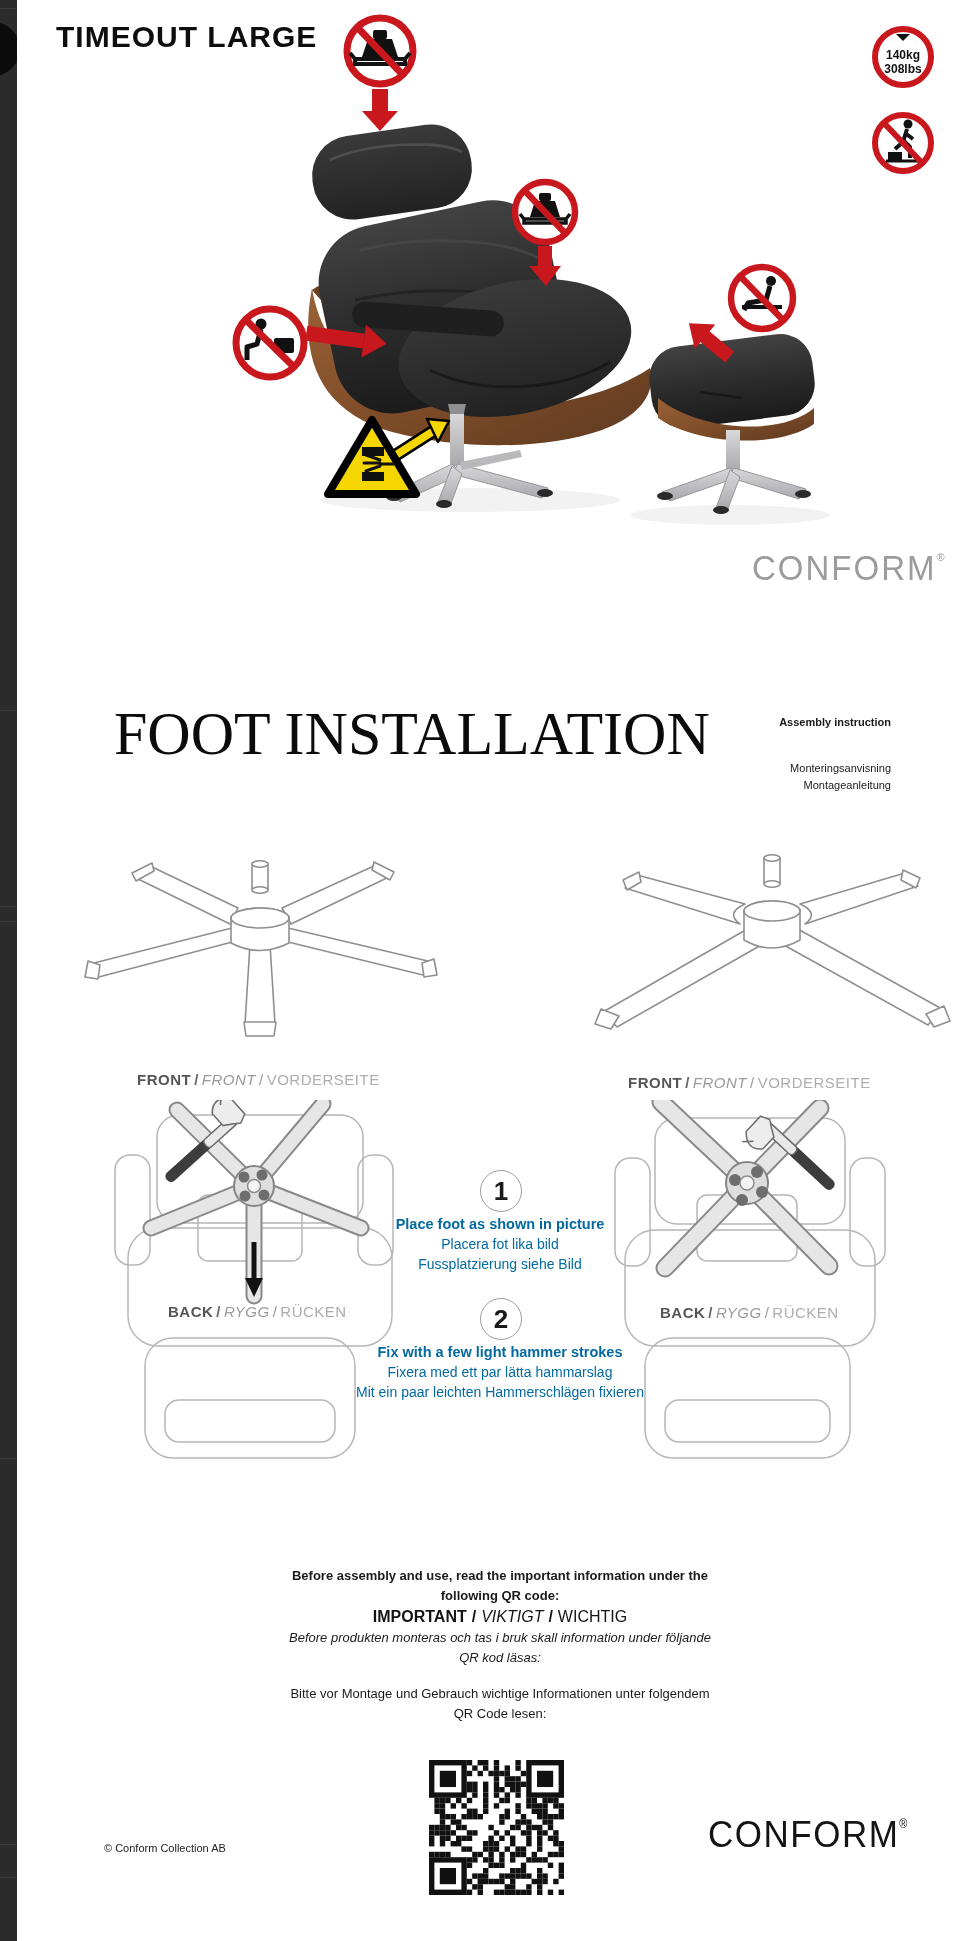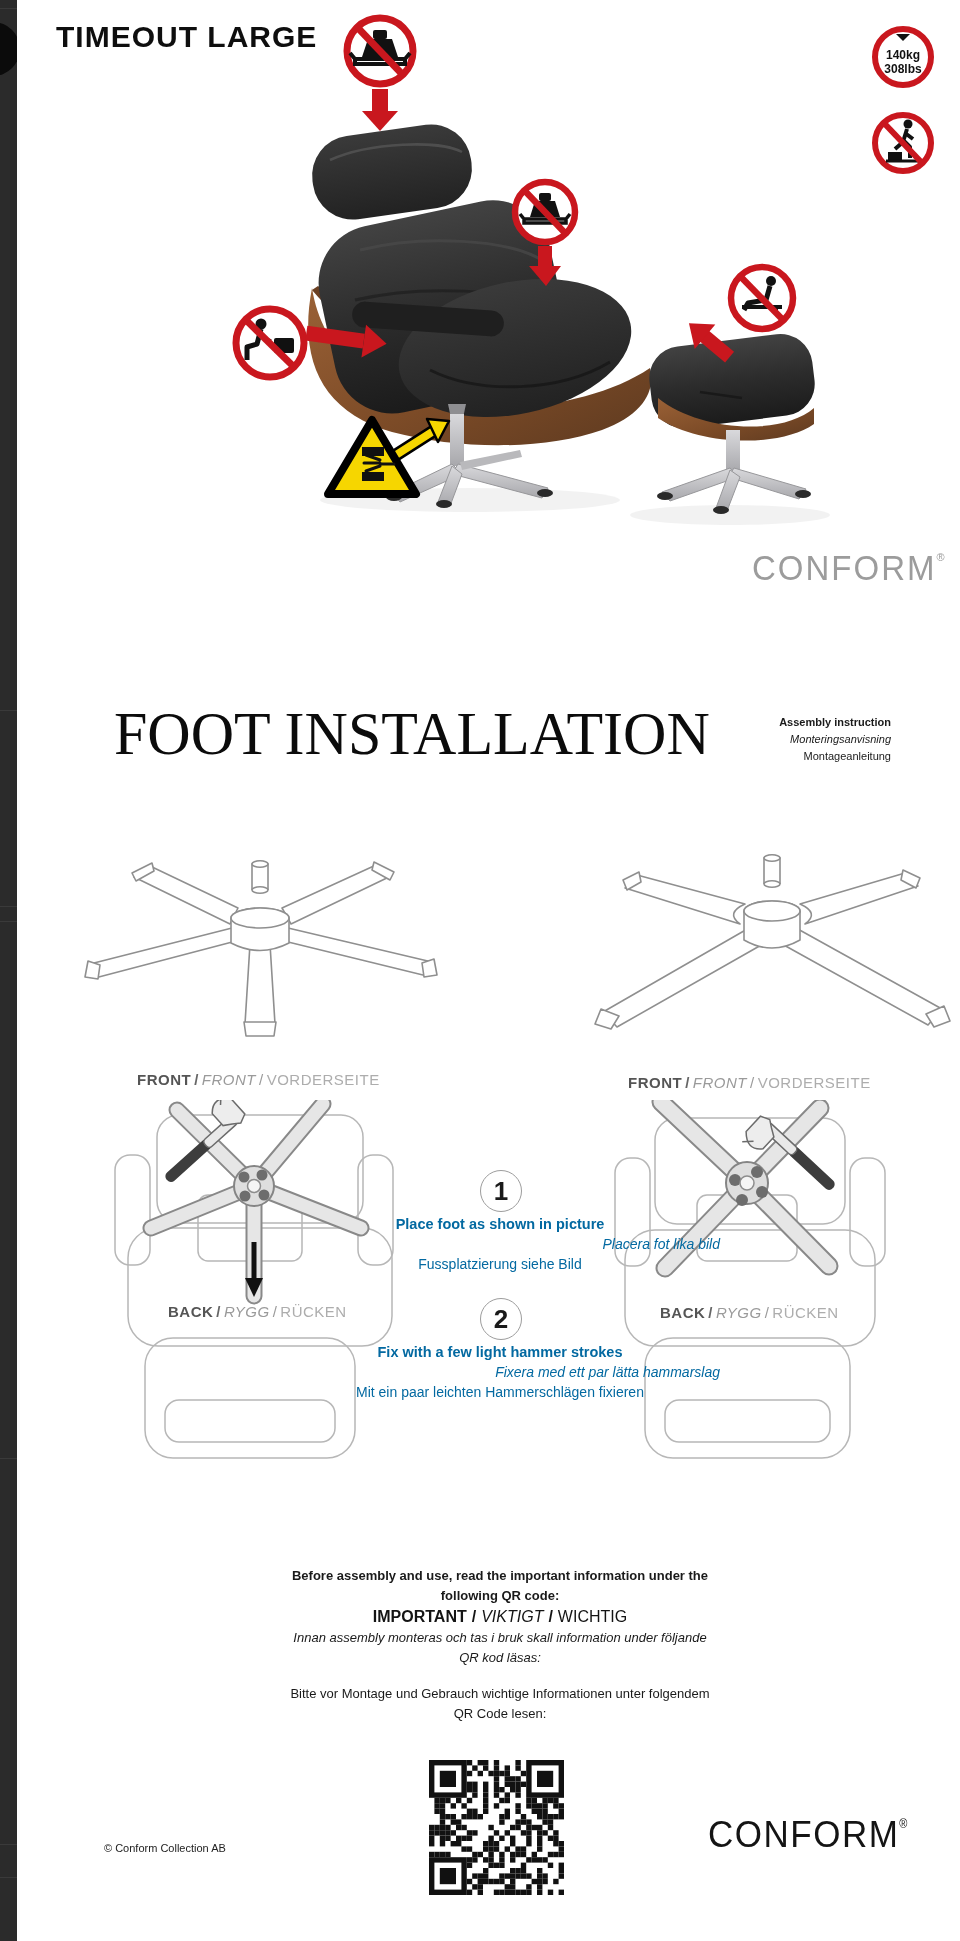--- a/index.html
+++ b/index.html
@@ -16,36 +16,36 @@
   
   .brand{letter-spacing:2px;font-weight:400;}
   .brand sup{font-size:11px;vertical-align:18px;}
   .brand-gray{position:absolute;left:752px;top:549px;font-size:33px;color:#9c9c9c;transform:scaleY(1.05);}
   .brand-black{position:absolute;left:708px;top:1814px;font-size:35px;color:#141414;transform:scaleY(1.08);font-weight:400;letter-spacing:1.5px;}
   
   .sec-head{position:absolute;left:114px;top:700px;font-family:"Liberation Serif",serif;font-size:60px;
             font-weight:400;color:#0b0b0b;letter-spacing:0px;transform:scaleY(1.02);white-space:nowrap;}
   .sec-sub{position:absolute;right:69px;top:714px;text-align:right;font-size:11px;line-height:1.55;color:#1a1a1a;}
   .sec-sub .b{font-weight:700;}
-  .sec-sub .i{font-style:italic;}
+  .sec-sub .i{margin-top:29px;}
   
   .art{position:absolute;}
   
   .dirlabel{position:absolute;font-size:15px;letter-spacing:.5px;white-space:nowrap;}
   .dirlabel .l1{font-weight:700;color:#555;}
   .dirlabel .sep1{font-weight:700;color:#666;padding:0 3px;}
   .dirlabel .l2{font-style:italic;color:#9a9a9a;}
   .dirlabel .sep2{color:#9a9a9a;padding:0 3px;}
   .dirlabel .l3{color:#adadad;}
   
   .stepnum{position:absolute;width:40px;height:40px;border:1.5px solid #9d9d9d;border-radius:50%;
            text-align:center;line-height:40px;font-size:26px;font-weight:700;color:#1a1a1a;background:#fff;}
   .steptext{position:absolute;width:440px;text-align:center;line-height:20px;color:#0369a1;}
   .steptext .en{font-weight:700;font-size:14.5px;}
-  .steptext .sv{font-style:italic;font-size:14px;text-align:right;}
+  .steptext .sv{font-size:14px;}
   .steptext .de{font-size:14px;}
   
   .imp-head{position:absolute;left:260px;width:480px;top:1608px;text-align:center;font-size:16px;color:#141414;}
   .imp-head .b{font-weight:700;}
   .imp-head .i{font-style:italic;}
   .imp-head .sep{font-weight:700;padding:0 5px;}
   .imp-p{position:absolute;left:230px;width:540px;text-align:center;font-size:13px;line-height:20px;color:#1a1a1a;}
   .imp-p.b{font-weight:700;top:1566px;}
   .imp-p.i{font-style:italic;top:1628px;}
   .imp-p.r{top:1684px;}
@@ -354,21 +354,21 @@
   <div class="steptext" style="left:280px;top:1342px">
     <div class="en">Fix with a few light hammer strokes</div>
     <div class="sv">Fixera med ett par lätta hammarslag</div>
     <div class="de">Mit ein paar leichten Hammerschlägen fixieren</div>
   </div>
 
   <div class="imp-head">
     <span class="b">IMPORTANT</span><span class="sep">/</span><span class="i">VIKTIGT</span><span class="sep">/</span><span>WICHTIG</span>
   </div>
   <div class="imp-p b"><span>Before assembly and use, read the important information under the following QR code:</span></div>
-  <div class="imp-p i"><span>Innan assembly monteras och tas i bruk skall information under följande QR kod läsas:</span></div>
+  <div class="imp-p i"><span>Before produkten monteras och tas i bruk skall information under följande QR kod läsas:</span></div>
   <div class="imp-p r"><span>Bitte vor Montage und Gebrauch wichtige Informationen unter folgendem QR Code lesen:</span></div>
 
   <div class="copyright">© Conform Collection AB</div>
   <svg id="qr-svg" class="qr" viewBox="0 0 135 135">
       <rect x="37.800000000000004" y="0" width="5.4" height="5.4" fill="#111"></rect>
       <rect x="48.6" y="0" width="5.4" height="5.4" fill="#111"></rect>
       <rect x="54" y="0" width="5.4" height="5.4" fill="#111"></rect>
       <rect x="64.80000000000001" y="0" width="5.4" height="5.4" fill="#111"></rect>
       <rect x="86.4" y="0" width="5.4" height="5.4" fill="#111"></rect>
       <rect x="43.2" y="5.4" width="5.4" height="5.4" fill="#111"></rect>

